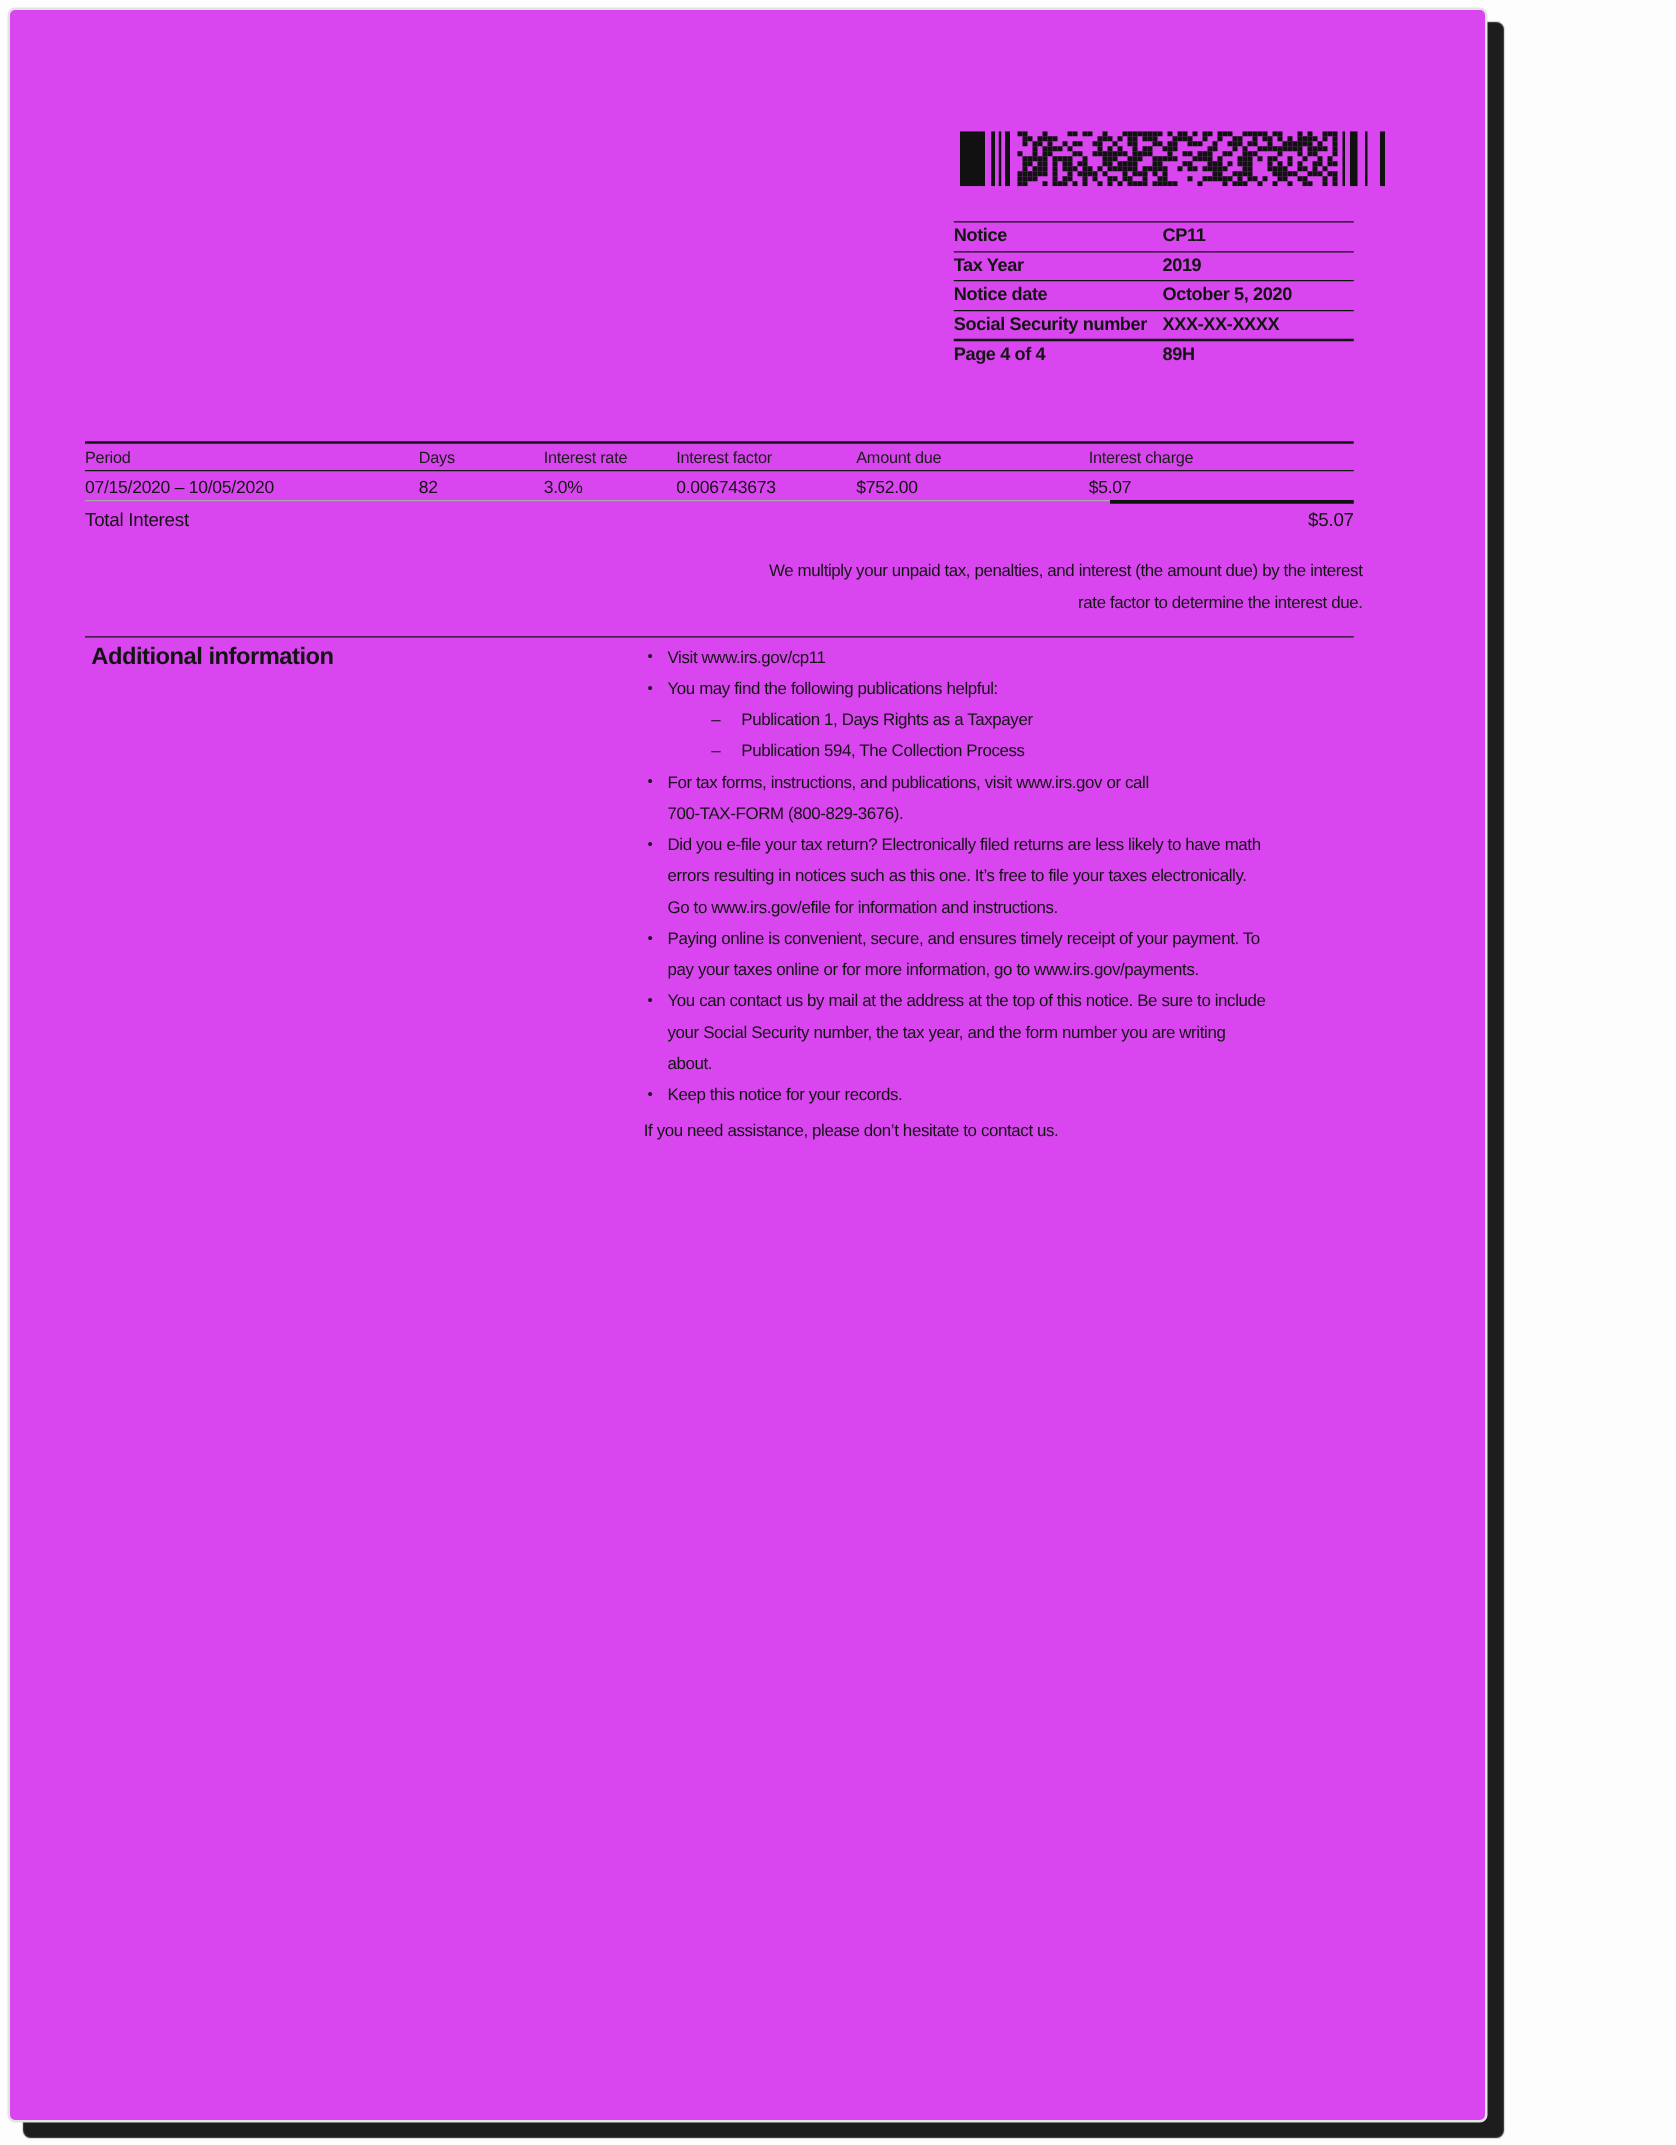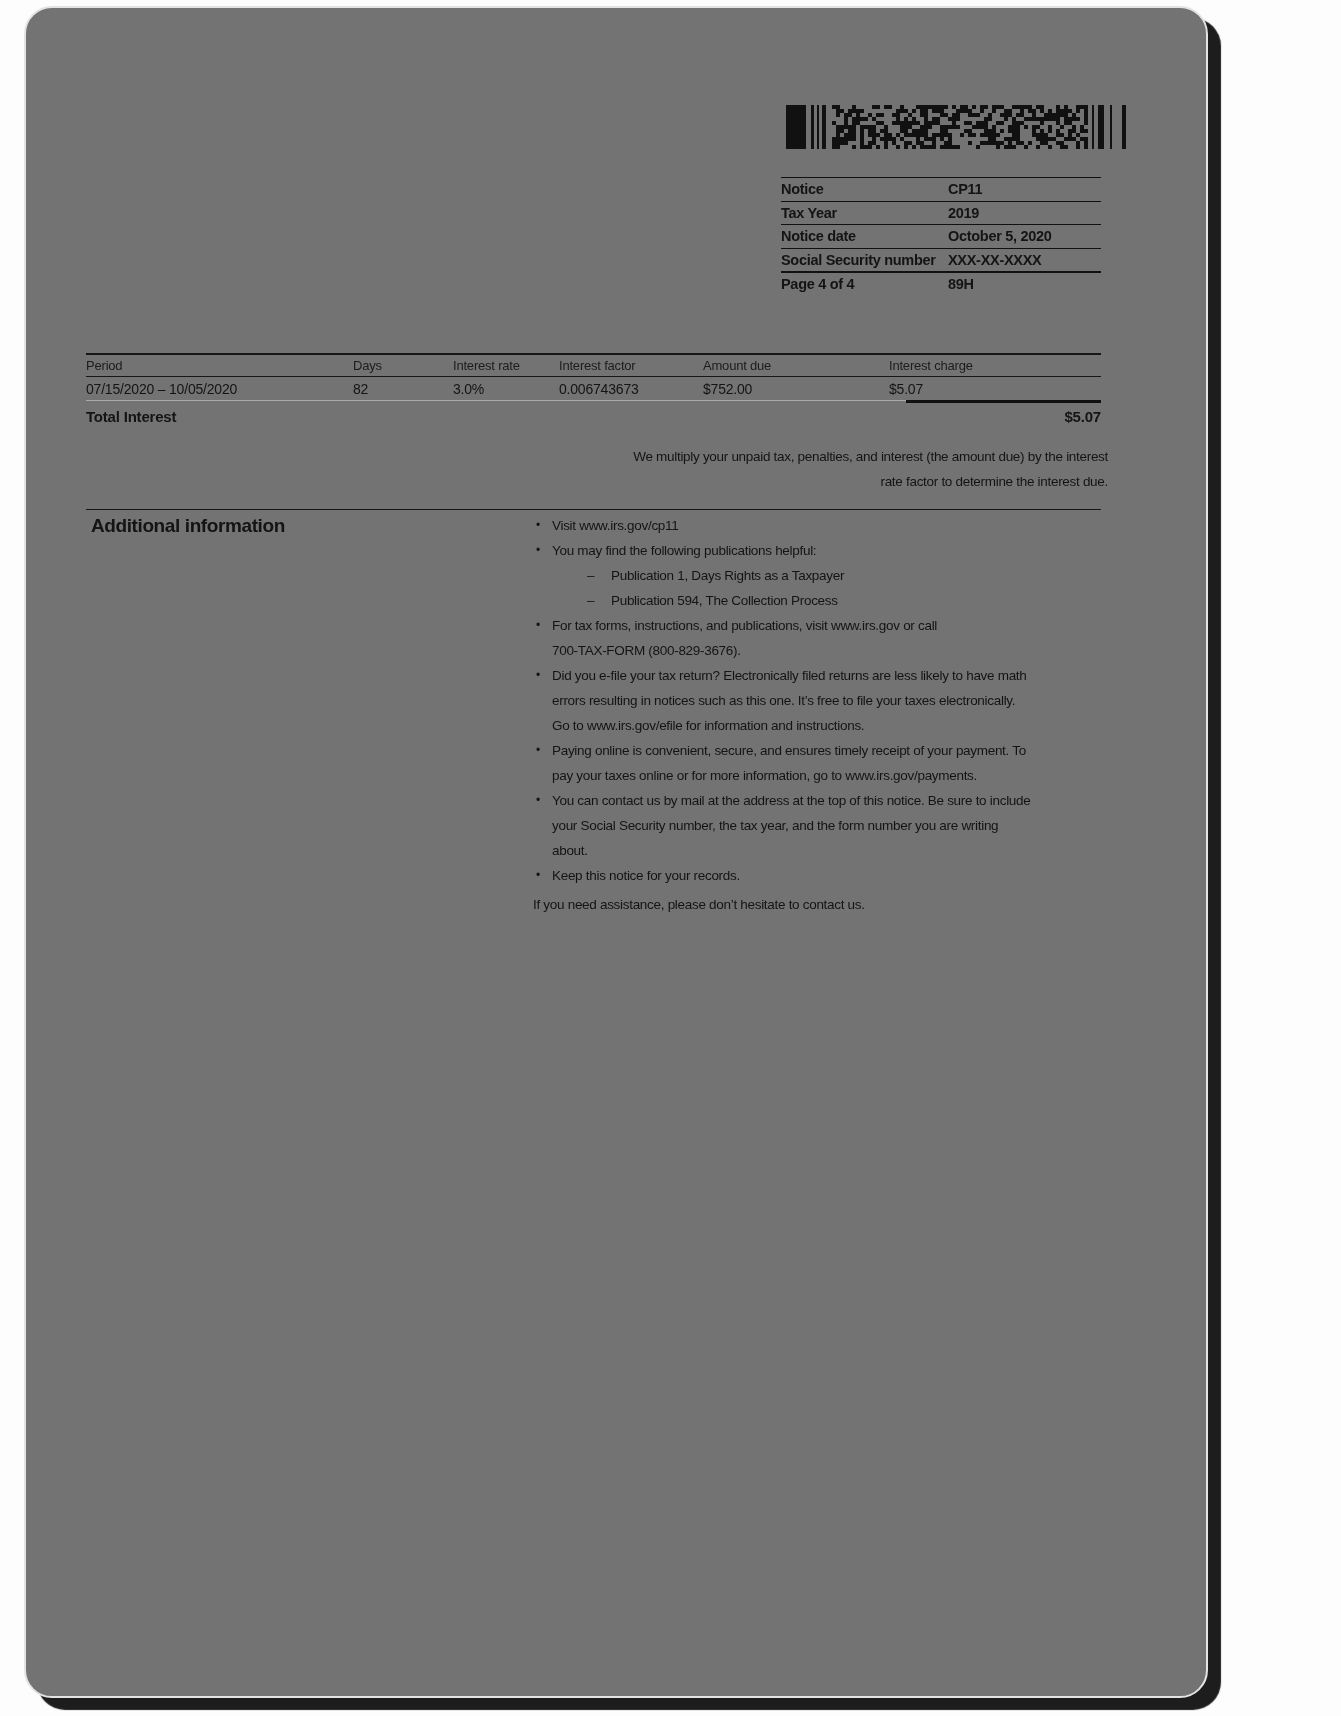--- a/index.html
+++ b/index.html
@@ -1,17 +1,17 @@
 <!DOCTYPE html>
 <html><head>
 <meta charset="utf-8">
 <style>
   html,body{margin:0;padding:0;background:#fdfdfd;}
   body{width:1341px;height:1716px;position:relative;font-family:"Liberation Sans",sans-serif;color:#141414;-webkit-font-smoothing:antialiased;}
-  .page{position:absolute;left:24px;top:6px;width:1180px;height:1688px;background:#737373;border:2px solid #e3e3e3;border-radius:28px;box-shadow:13px 12px 1px #1d1d1d;}
+  .page{position:absolute;left:6px;top:6px;width:1180px;height:1688px;background:#d946ef;border:2px solid #e3e3e3;border-radius:6px;box-shadow:13px 12px 1px #1d1d1d;}
   .abs{position:absolute;}
   
   .barcode{left:760px;top:97px;width:346px;height:44px;}
   
   .ntable{left:755px;top:169px;width:320px;font-size:14.5px;letter-spacing:-0.3px;}
   .nrow{display:flex;align-items:center;height:22.5px;border-top:1.6px solid #111;}
   .nrow.heavy{border-top-width:2.6px;}
   .nlabel{width:167px;font-weight:bold;}
   .nvalue{flex:1;font-weight:bold;}
   
@@ -22,21 +22,21 @@
   .c{}
   .c.period{flex:1;text-align:left;}
   .c.days{width:100px;}
   .c.rate{width:106px;}
   .c.factor{width:144px;}
   .c.amount{width:186px;}
   .c.charge{width:212px;}
   .it-split{display:flex;height:3px;align-items:flex-start;}
   .seg-gray{flex:1;height:1.3px;background:#a9a9a9;margin-top:0;}
   .seg-black{width:195px;height:3px;background:#111;}
-  .it-total{height:26px;display:flex;justify-content:space-between;align-items:center;font-weight:bold;font-size:15px;gap:40px;}
+  .it-total{height:26px;display:flex;justify-content:space-between;align-items:center;font-weight:normal;font-size:15px;gap:40px;}
   
   .explain{left:507px;top:437px;width:575px;font-size:13.5px;line-height:24.5px;letter-spacing:-0.3px;white-space:pre-line;text-align:right;}
   .divider{left:60px;top:501px;width:1015px;height:0;border-top:1.8px solid #161616;}
   .addl-head{left:65px;top:507px;font-size:19px;font-weight:bold;letter-spacing:-0.4px;}
   
   .blist{left:507px;top:505px;width:580px;font-size:13.5px;line-height:25px;letter-spacing:-0.3px;}
   .bullet-row{display:flex;}
   .marker{width:16px;flex:0 0 16px;text-align:left;padding-left:3px;font-size:12px;}
   .btext{flex:1;white-space:pre-line;}
   .sub-row{display:flex;padding-left:54px;}

